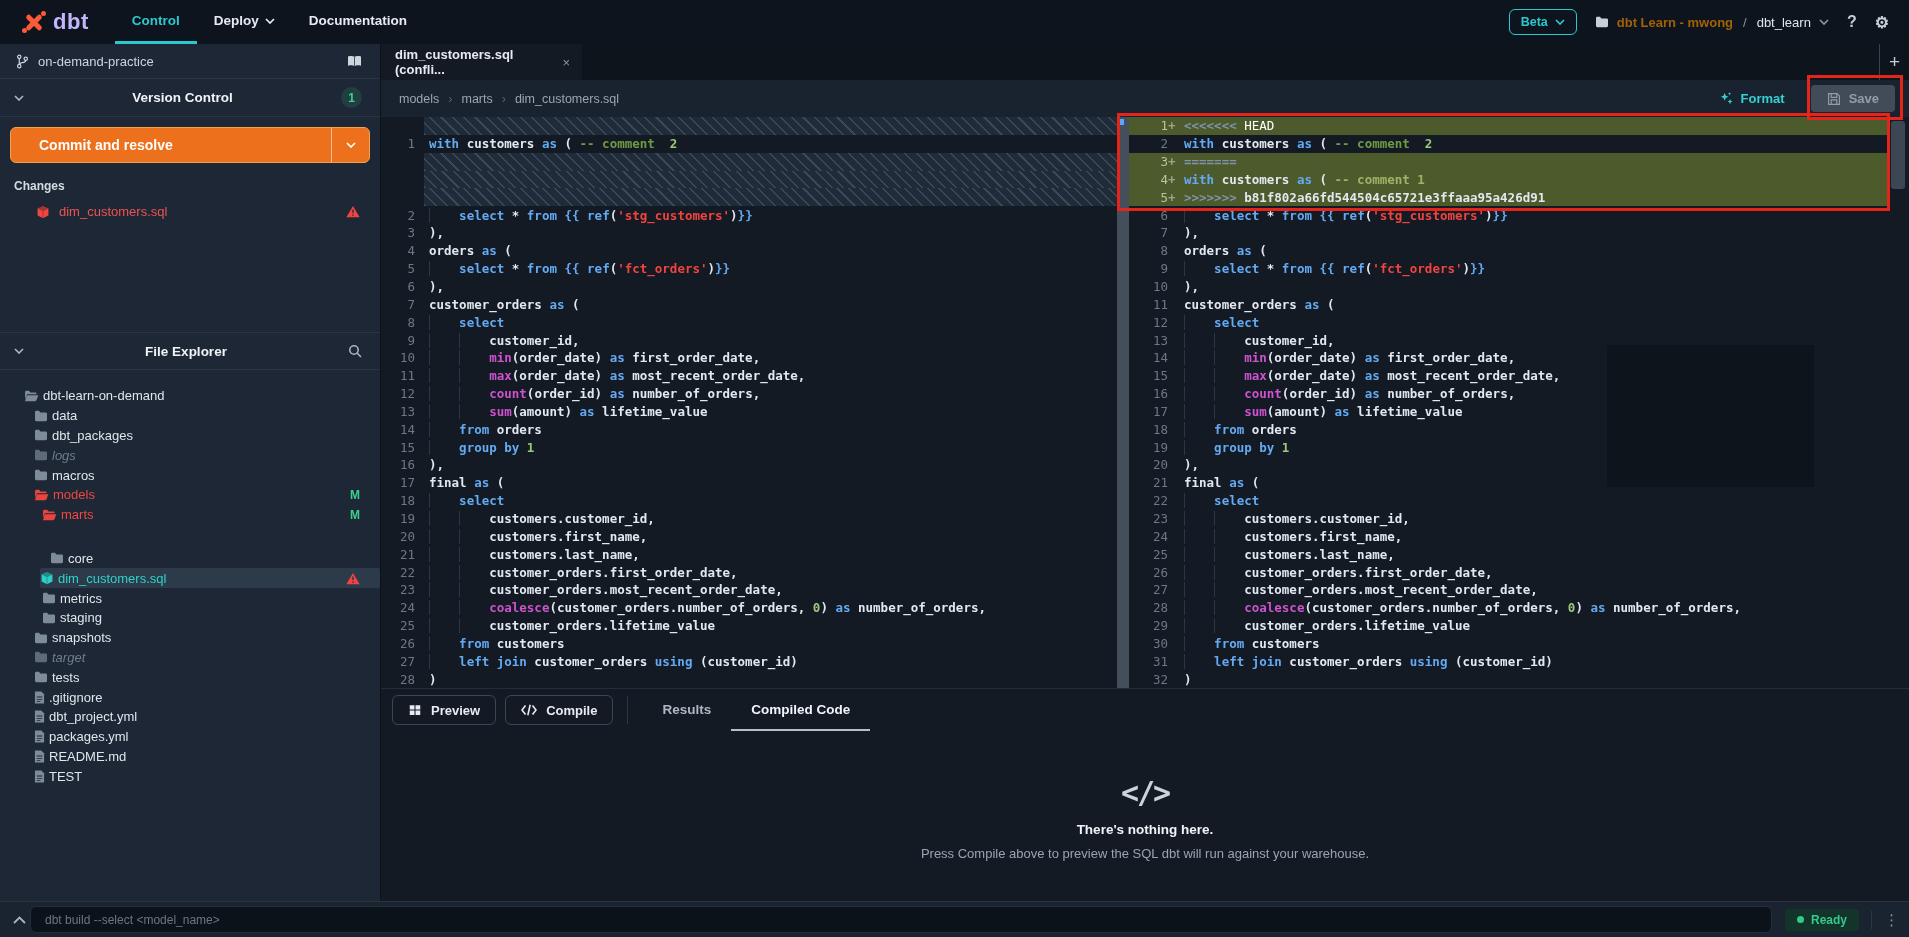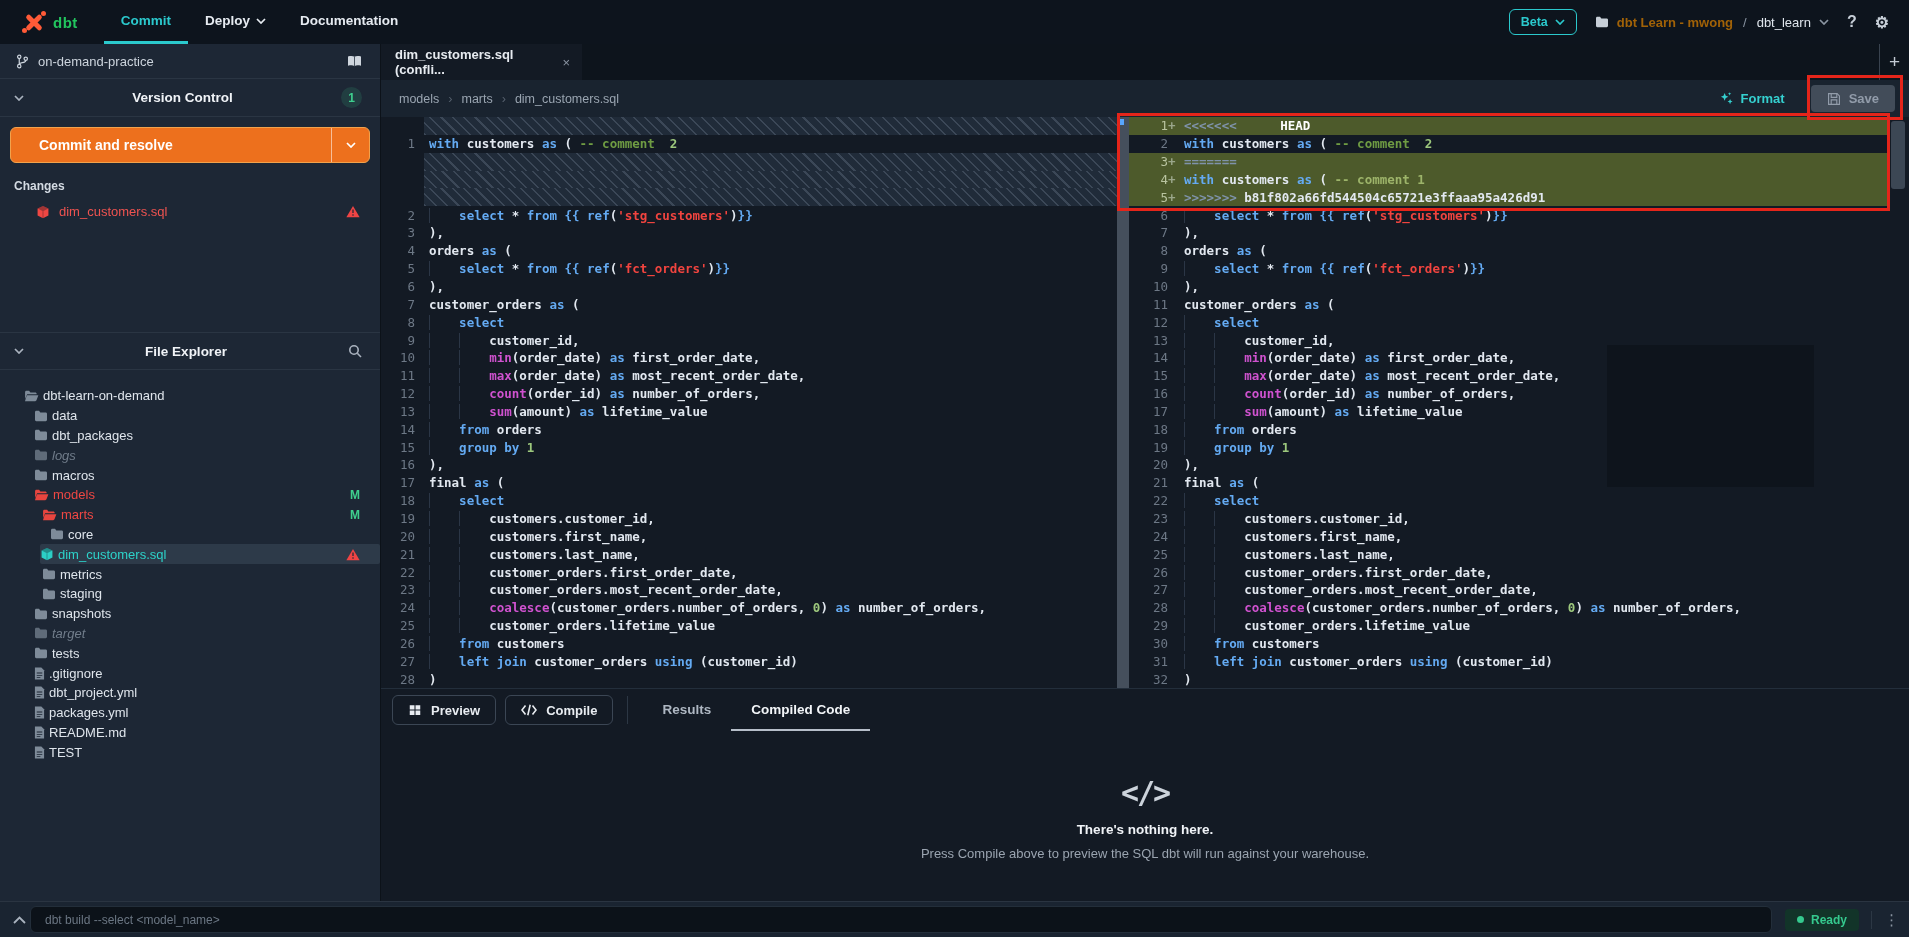--- a/index.html
+++ b/index.html
@@ -3,21 +3,21 @@
 <meta charset="utf-8">
 <style>
   * { margin:0; padding:0; box-sizing:border-box; }
   html,body { width:1909px; height:937px; overflow:hidden; background:#131a24;
     font-family:"Liberation Sans", sans-serif; color:#dfe5ec; }
   .app { width:1909px; height:937px; display:flex; flex-direction:column; }
 
   
   .topnav { height:44px; background:#0d141d; display:flex; align-items:stretch; flex-shrink:0; }
   .brand { display:flex; align-items:center; gap:7px; padding:0 26px 0 22px; }
-  .brand-txt { font-size:15px; font-weight:bold; color:#22c55e; letter-spacing:.5px; }
+  .brand-txt { font-size:22px; font-weight:bold; color:#c4b5fd; letter-spacing:.5px; }
   .navitems { display:flex; align-items:stretch; }
   .navitem { display:flex; align-items:center; gap:6px; padding:0 17px; font-size:13.5px;
     font-weight:bold; color:#e6ebf1; cursor:pointer; border-bottom:3px solid transparent; }
   .navitem.active { color:#2bc9cd; border-bottom-color:#2bc9cd; }
   .nav-right { margin-left:auto; display:flex; align-items:center; gap:18px; padding-right:20px; }
   .beta-btn { display:flex; align-items:center; gap:7px; border:1.5px solid #2bc9cd; color:#2bc9cd;
     font-weight:bold; font-size:12.5px; padding:5px 11px; border-radius:6px;justify-content:space-between; }
   .account { display:flex; align-items:center; gap:8px; font-size:13px; }
   .account b { color:#a16207; }
   .account .sep { color:#8a95a2; padding:0 2px; }
@@ -155,21 +155,21 @@
       <div class="dbt-logo">
           <span></span>
           <span></span>
           <i class="a"></i>
           <i class="b"></i>
         </div>
       <span class="brand-txt">dbt</span>
     </div>
     <nav class="navitems" id="nav-items">
         <div class="navitem active">
-          <span>Commit</span>
+          <span>Control</span>
         </div>
         <div class="navitem">
           <span>Deploy</span>
           <span class="ic">
             <svg width="10" height="6" viewBox="0 0 10 6" fill="none" stroke="currentColor" stroke-width="1.7">
               <path d="M1 1l4 4 4-4"></path>
             </svg>
           </span>
         </div>
         <div class="navitem">
@@ -339,21 +339,21 @@
           <div class="trow red" style="padding-left: 42px;">
             <span class="ic" style="color: rgb(232, 69, 63);">
               <svg width="15" height="12" viewBox="0 0 17 14" fill="currentColor">
                 <path d="M1 2.5C1 1.7 1.7 1 2.5 1h3.2L7.2 3h5.8c.8 0 1.5.7 1.5 1.5V5H3.4L1 10.5z"></path>
                 <path d="M3 6h13.5l-2.2 6c-.2.6-.8 1-1.4 1H.9z"></path>
               </svg>
             </span>
             <span class="grow">marts</span>
             <span class="m-badge">M</span>
           </div>
-          <div class="trow " style="padding-left: 50px;">
+          <div class="trow " style="padding-left: 50px; margin-top: 24px;">
             <span class="ic" style="color: rgb(126, 139, 153);">
               <svg width="14" height="12" viewBox="0 0 16 14" fill="currentColor">
                 <path d="M1 2.5C1 1.7 1.7 1 2.5 1h3.2L7.2 3h6.3c.8 0 1.5.7 1.5 1.5v7c0 .8-.7 1.5-1.5 1.5h-11C1.7 13 1 12.3 1 11.5z"></path>
               </svg>
             </span>
             <span class="grow">core</span>
           </div>
           <div class="trow teal selected" style="padding-left: 10px;">
             <span class="ic" style="color: rgb(44, 207, 198);">
               <svg width="14" height="14" viewBox="0 0 16 16" fill="currentColor">
@@ -531,21 +531,21 @@
             <div class="crow"><span class="gut">25</span><span class="codetxt"><span class="tk-i">    </span><span class="tk-i">    </span><span class="tk-w">customer_orders.lifetime_value</span></span></div>
             <div class="crow"><span class="gut">26</span><span class="codetxt"><span class="tk-i">    </span><span class="tk-k">from</span><span class="tk-w"> customers</span></span></div>
             <div class="crow"><span class="gut">27</span><span class="codetxt"><span class="tk-i">    </span><span class="tk-k">left join</span><span class="tk-w"> customer_orders </span><span class="tk-k">using</span><span class="tk-w"> (customer_id)</span></span></div>
             <div class="crow"><span class="gut">28</span><span class="codetxt"><span class="tk-w">)</span></span></div>
           </div>
         <div class="pane right">
           <div class="vstrip">
               <span class="fold-dot"></span>
             </div>
           <div class="rp-body" id="right-pane">
-              <div class="crow added"><span class="gut">1</span><span class="plus">+</span><span class="codetxt"><span class="tk-m">&lt;&lt;&lt;&lt;&lt;&lt;&lt; </span><span class="tk-hd" style="font-weight: bold; margin-left: 36px;">HEAD</span></span></div>
+              <div class="crow added"><span class="gut">1</span><span class="plus">+</span><span class="codetxt"><span class="tk-m">&lt;&lt;&lt;&lt;&lt;&lt;&lt; </span><span class="tk-hd" style="font-weight: normal;">HEAD</span></span></div>
               <div class="crow"><span class="gut">2</span><span class="plus"> </span><span class="codetxt"><span class="tk-k">with</span><span class="tk-w"> customers </span><span class="tk-k">as</span><span class="tk-w"> ( </span><span class="tk-c">-- comment  </span><span class="tk-n">2</span></span></div>
               <div class="crow added"><span class="gut">3</span><span class="plus">+</span><span class="codetxt"><span class="tk-m">=======</span></span></div>
               <div class="crow added"><span class="gut">4</span><span class="plus">+</span><span class="codetxt"><span class="tk-k">with</span><span class="tk-w"> customers </span><span class="tk-k">as</span><span class="tk-w"> ( </span><span class="tk-cg">-- comment 1</span></span></div>
               <div class="crow added"><span class="gut">5</span><span class="plus">+</span><span class="codetxt"><span class="tk-m">&gt;&gt;&gt;&gt;&gt;&gt;&gt; </span><span class="tk-w">b81f802a66fd544504c65721e3ffaaa95a426d91</span></span></div>
               <div class="crow"><span class="gut">6</span><span class="plus"> </span><span class="codetxt"><span class="tk-i">    </span><span class="tk-k">select</span><span class="tk-w"> * </span><span class="tk-k">from</span><span class="tk-w"> </span><span class="tk-k">{{</span><span class="tk-w"> </span><span class="tk-k">ref</span><span class="tk-w">(</span><span class="tk-s">'stg_customers'</span><span class="tk-w">)</span><span class="tk-k">}}</span></span></div>
               <div class="crow"><span class="gut">7</span><span class="plus"> </span><span class="codetxt"><span class="tk-w">),</span></span></div>
               <div class="crow"><span class="gut">8</span><span class="plus"> </span><span class="codetxt"><span class="tk-w">orders </span><span class="tk-k">as</span><span class="tk-w"> (</span></span></div>
               <div class="crow"><span class="gut">9</span><span class="plus"> </span><span class="codetxt"><span class="tk-i">    </span><span class="tk-k">select</span><span class="tk-w"> * </span><span class="tk-k">from</span><span class="tk-w"> </span><span class="tk-k">{{</span><span class="tk-w"> </span><span class="tk-k">ref</span><span class="tk-w">(</span><span class="tk-s">'fct_orders'</span><span class="tk-w">)</span><span class="tk-k">}}</span></span></div>
               <div class="crow"><span class="gut">10</span><span class="plus"> </span><span class="codetxt"><span class="tk-w">),</span></span></div>
               <div class="crow"><span class="gut">11</span><span class="plus"> </span><span class="codetxt"><span class="tk-w">customer_orders </span><span class="tk-k">as</span><span class="tk-w"> (</span></span></div>

